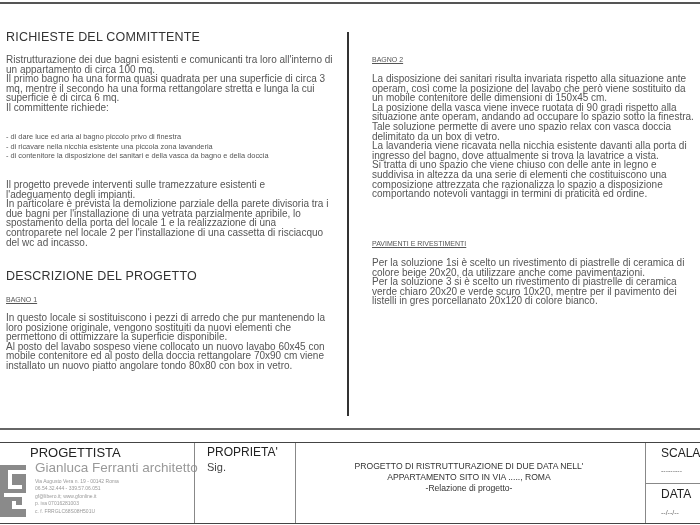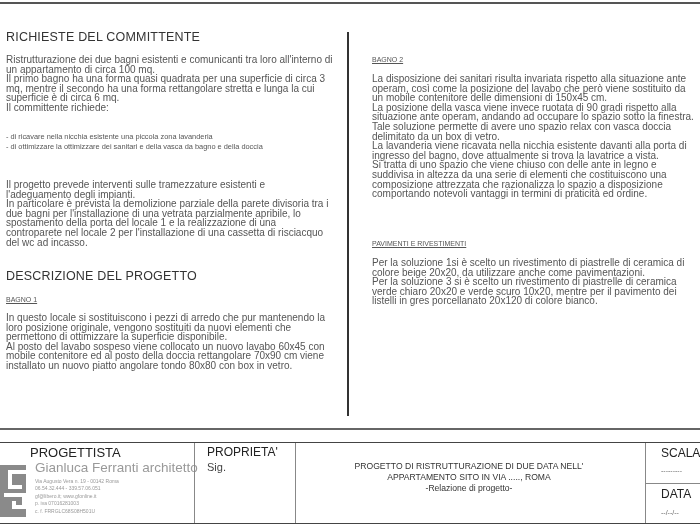--- a/index.html
+++ b/index.html
@@ -29,22 +29,23 @@
 <div class="top-rule"></div>
 
 <div>
   <div class="h1" style="left:6px;top:30px;">RICHIESTE DEL COMMITTENTE</div>
   <div class="para" style="left:6px;top:55px;width:330px;">
     <p>Ristrutturazione dei due bagni esistenti e comunicanti tra loro all'interno di un appartamento di circa 100 mq.</p>
     <p>Il primo bagno ha una forma quasi quadrata per una superficie di circa 3 mq, mentre il secondo ha una forma rettangolare stretta e lunga la cui superficie è di circa 6 mq.</p>
     <p>Il committente richiede:</p>
   </div>
   <ul class="bullets" style="left:6px;top:132px;width:325px;">
+    <li>- di dare luce ed aria al bagno piccolo privo di finestra</li>
     <li>- di ricavare nella nicchia esistente una piccola zona lavanderia</li>
-    <li>- di ottimizzare la ottimizzare dei sanitari e della vasca da bagno e della doccia</li>
+    <li>- di contenitore la disposizione dei sanitari e della vasca da bagno e della doccia</li>
   </ul>
   <div class="para" style="left:6px;top:180px;width:325px;">
     <p>Il progetto prevede interventi sulle tramezzature esistenti e l'adeguamento degli impianti.</p>
     <p>In particolare è prevista la demolizione parziale della parete divisoria tra i due bagni per l'installazione di una vetrata parzialmente apribile, lo spostamento della porta del locale 1 e la realizzazione di una controparete nel locale 2 per l'installazione di una cassetta di risciacquo del wc ad incasso.</p>
   </div>
   <div class="h1" style="left:6px;top:269px;">DESCRIZIONE DEL PROGETTO</div>
   <div class="sub" style="left:6px;top:296px;">BAGNO 1</div>
   <div class="para" style="left:6px;top:313px;width:330px;">
     <p>In questo locale si sostituiscono i pezzi di arredo che pur mantenendo la loro posizione originale, vengono sostituiti da nuovi elementi che permettono di ottimizzare la superficie disponibile.</p>
     <p>Al posto del lavabo sospeso viene collocato un nuovo lavabo 60x45 con mobile contenitore ed al posto della doccia rettangolare 70x90 cm viene installato un nuovo piatto angolare tondo 80x80 con box in vetro.</p>

